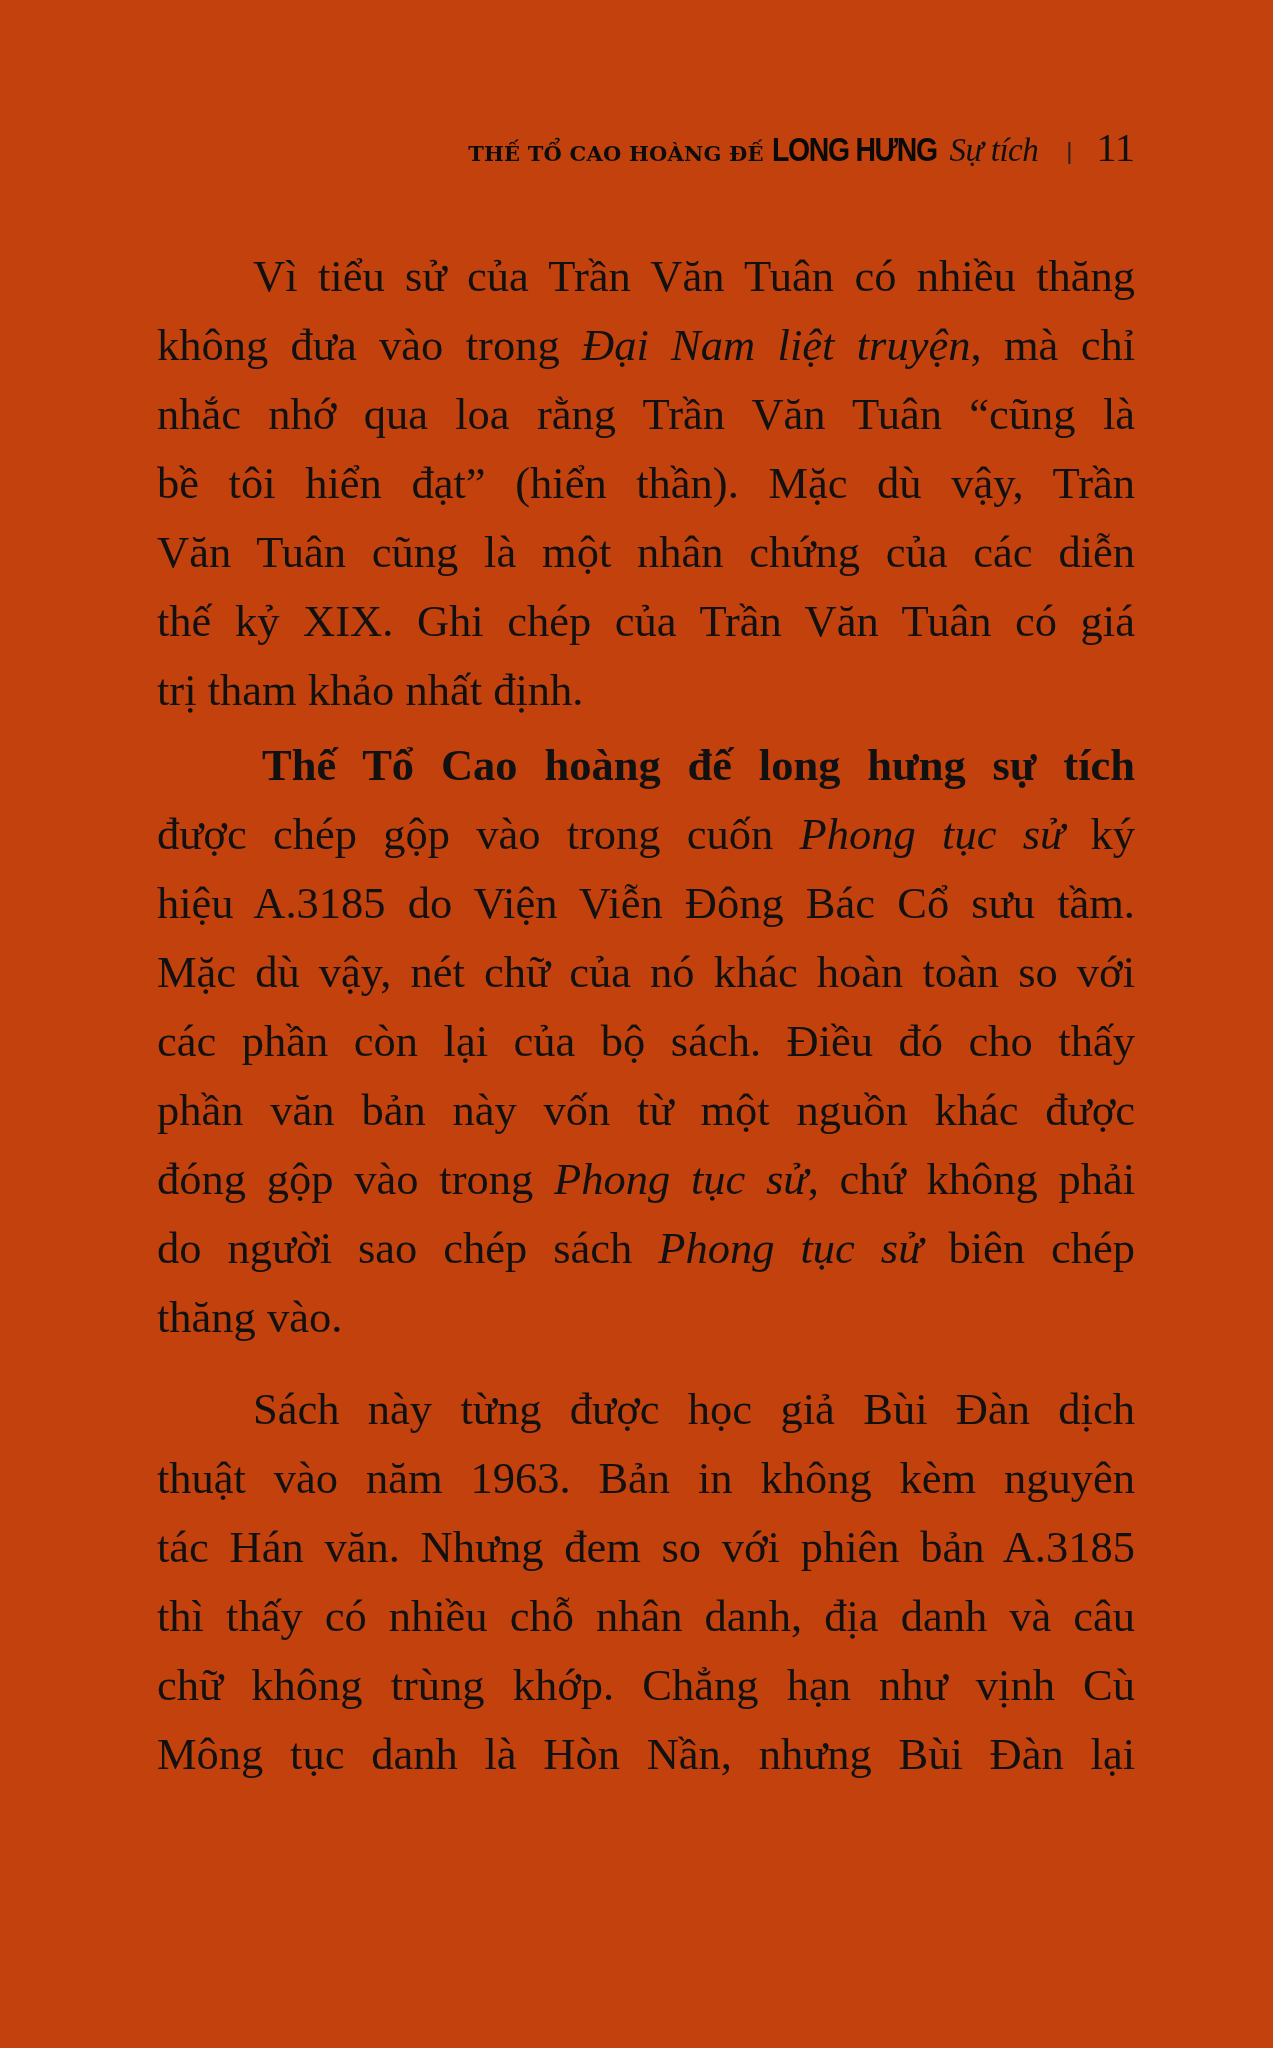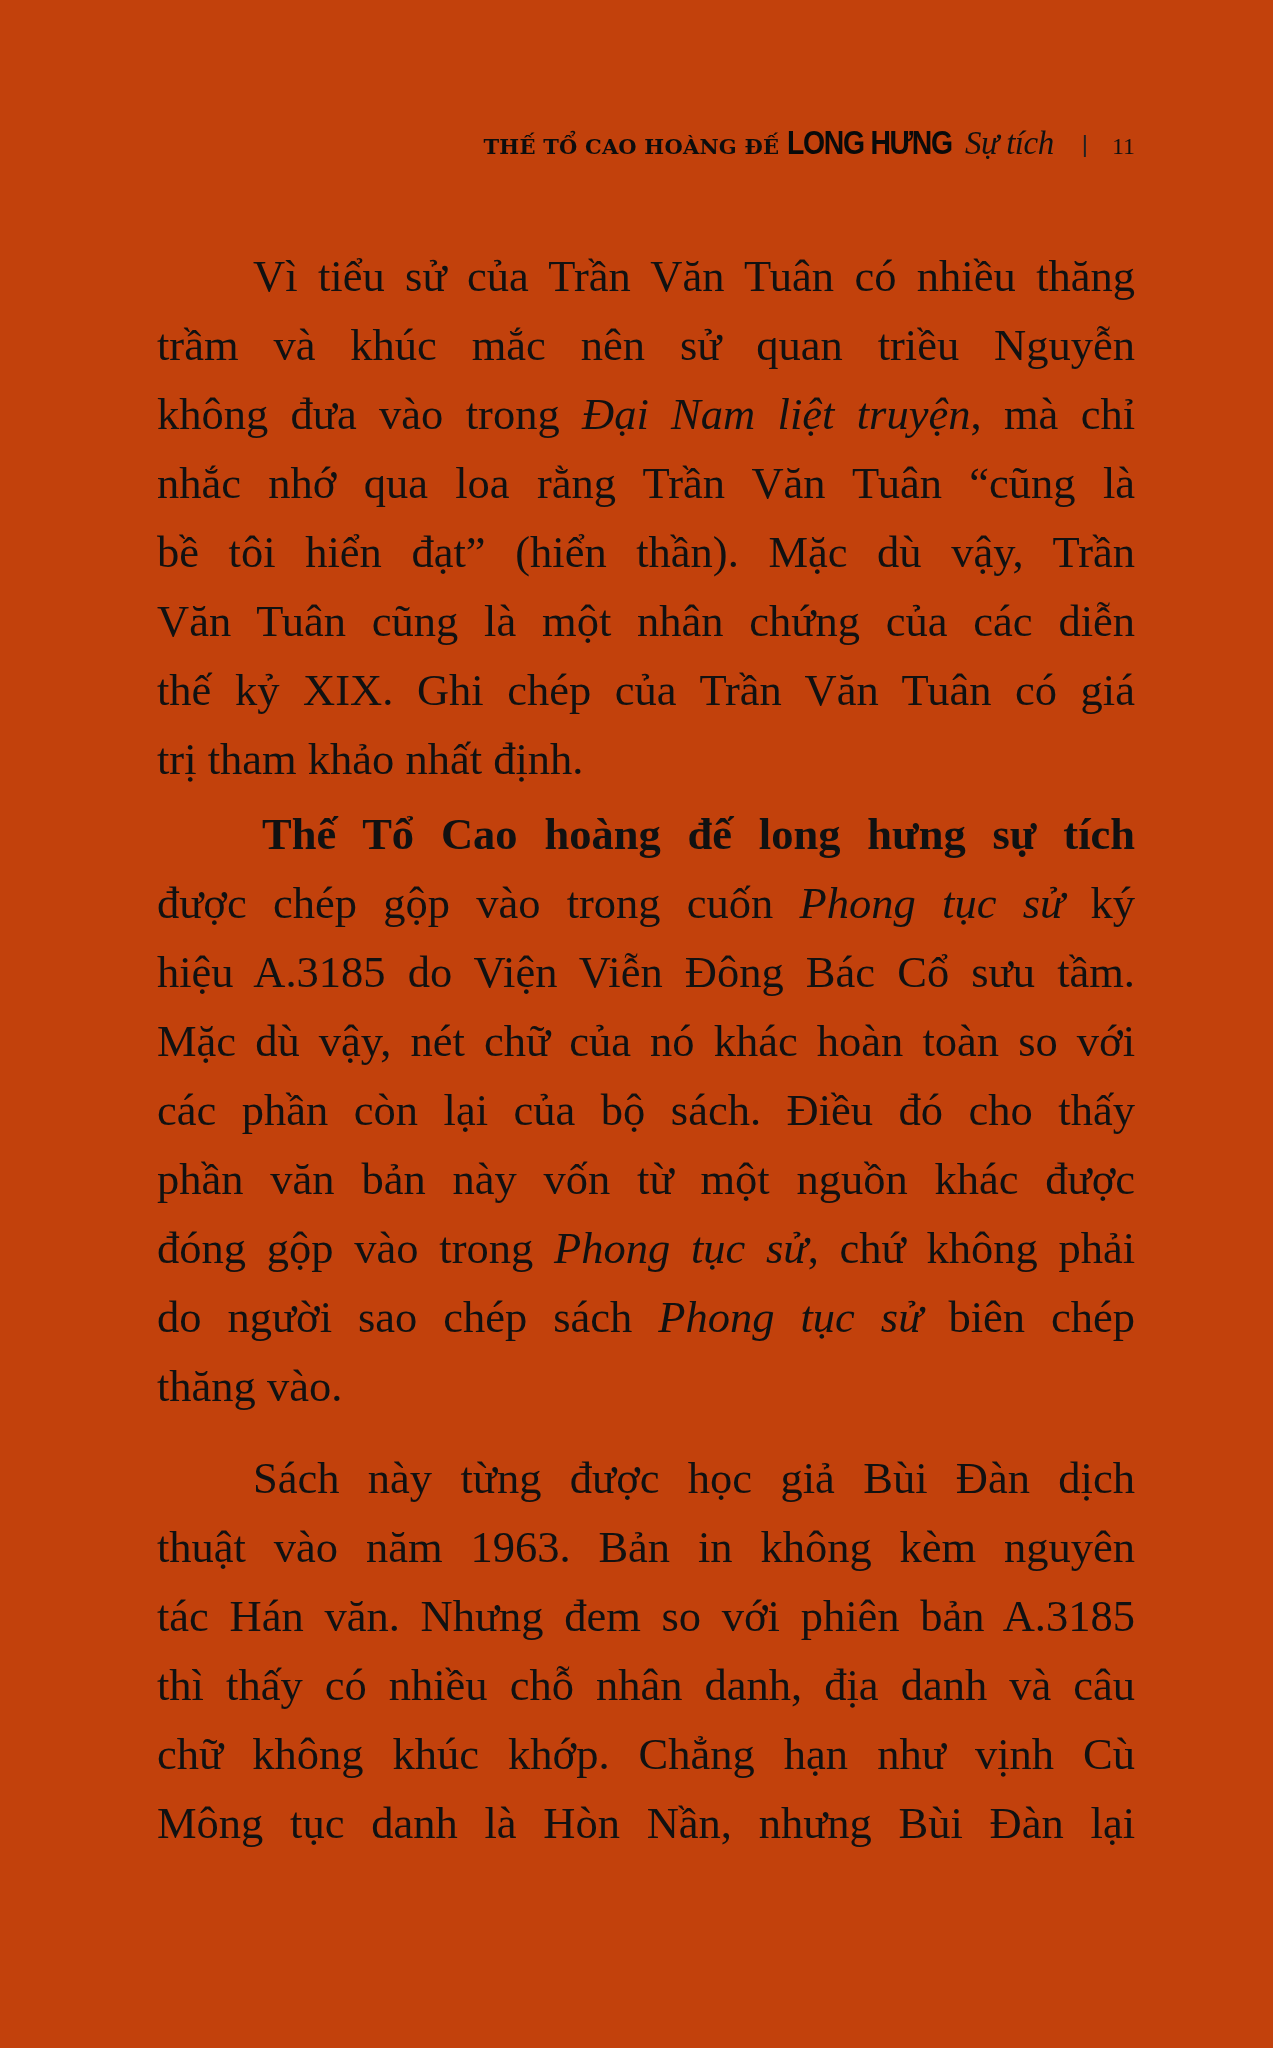--- a/index.html
+++ b/index.html
@@ -61,21 +61,21 @@
     .rh-separator {
       font-family: "Liberation Sans", sans-serif;
       font-size: 24px;
       margin-left: 28px;
       color: #222222;
       position: relative;
       top: -2px;
     }
     .rh-page-number {
       font-family: "Liberation Serif", serif;
-      font-size: 24px;
+      font-size: 40px;
       margin-left: 24px;
       color: #111111;
     }
 
     
     .body-text {
       position: absolute;
       left: 157px;
       top: 242px;
       width: 978px;
@@ -117,21 +117,20 @@
     <span class="rh-title-part1">THẾ TỔ CAO HOÀNG ĐẾ</span>
     <span class="rh-title-part2">LONG HƯNG</span>
     <span class="rh-title-part3">Sự tích</span>
     <span class="rh-separator">|</span>
     <span class="rh-page-number">11</span>
   </div>
 
   <div class="body-text">
     <div class="paragraph">
         <span class="line first"><span>Vì tiểu sử của Trần Văn Tuân có nhiều thăng</span></span>
-        <span class="line"><span>trầm và khúc mắc nên sử quan triều Nguyễn</span></span>
         <span class="line"><span>không đưa vào trong </span><span class="ital">Đại Nam liệt truyện</span><span>, mà chỉ</span></span>
         <span class="line"><span>nhắc nhớ qua loa rằng Trần Văn Tuân “cũng là</span></span>
         <span class="line"><span>bề tôi hiển đạt” (hiển thần). Mặc dù vậy, Trần</span></span>
         <span class="line"><span>Văn Tuân cũng là một nhân chứng của các diễn</span></span>
         <span class="line"><span>thế kỷ XIX. Ghi chép của Trần Văn Tuân có giá</span></span>
         <span class="line last"><span>trị tham khảo nhất định.</span></span>
       </div>
     <div class="para-gap-1"></div>
     <div class="paragraph">
         <span class="line first"><span class="bold">Thế Tổ Cao hoàng đế long hưng sự tích</span></span>
@@ -143,18 +142,18 @@
         <span class="line"><span>đóng gộp vào trong </span><span class="ital">Phong tục sử</span><span>, chứ không phải</span></span>
         <span class="line"><span>do người sao chép sách </span><span class="ital">Phong tục sử</span><span> biên chép</span></span>
         <span class="line last"><span>thăng vào.</span></span>
       </div>
     <div class="para-gap-2"></div>
     <div class="paragraph">
         <span class="line first"><span>Sách này từng được học giả Bùi Đàn dịch</span></span>
         <span class="line"><span>thuật vào năm 1963. Bản in không kèm nguyên</span></span>
         <span class="line"><span>tác Hán văn. Nhưng đem so với phiên bản A.3185</span></span>
         <span class="line"><span>thì thấy có nhiều chỗ nhân danh, địa danh và câu</span></span>
-        <span class="line"><span>chữ không khúc khớp. Chẳng hạn như vịnh Cù</span></span>
+        <span class="line"><span>chữ không trùng khớp. Chẳng hạn như vịnh Cù</span></span>
         <span class="line"><span>Mông tục danh là Hòn Nần, nhưng Bùi Đàn lại</span></span>
       </div>
   </div>
 
 </div>
 
 </body></html>

